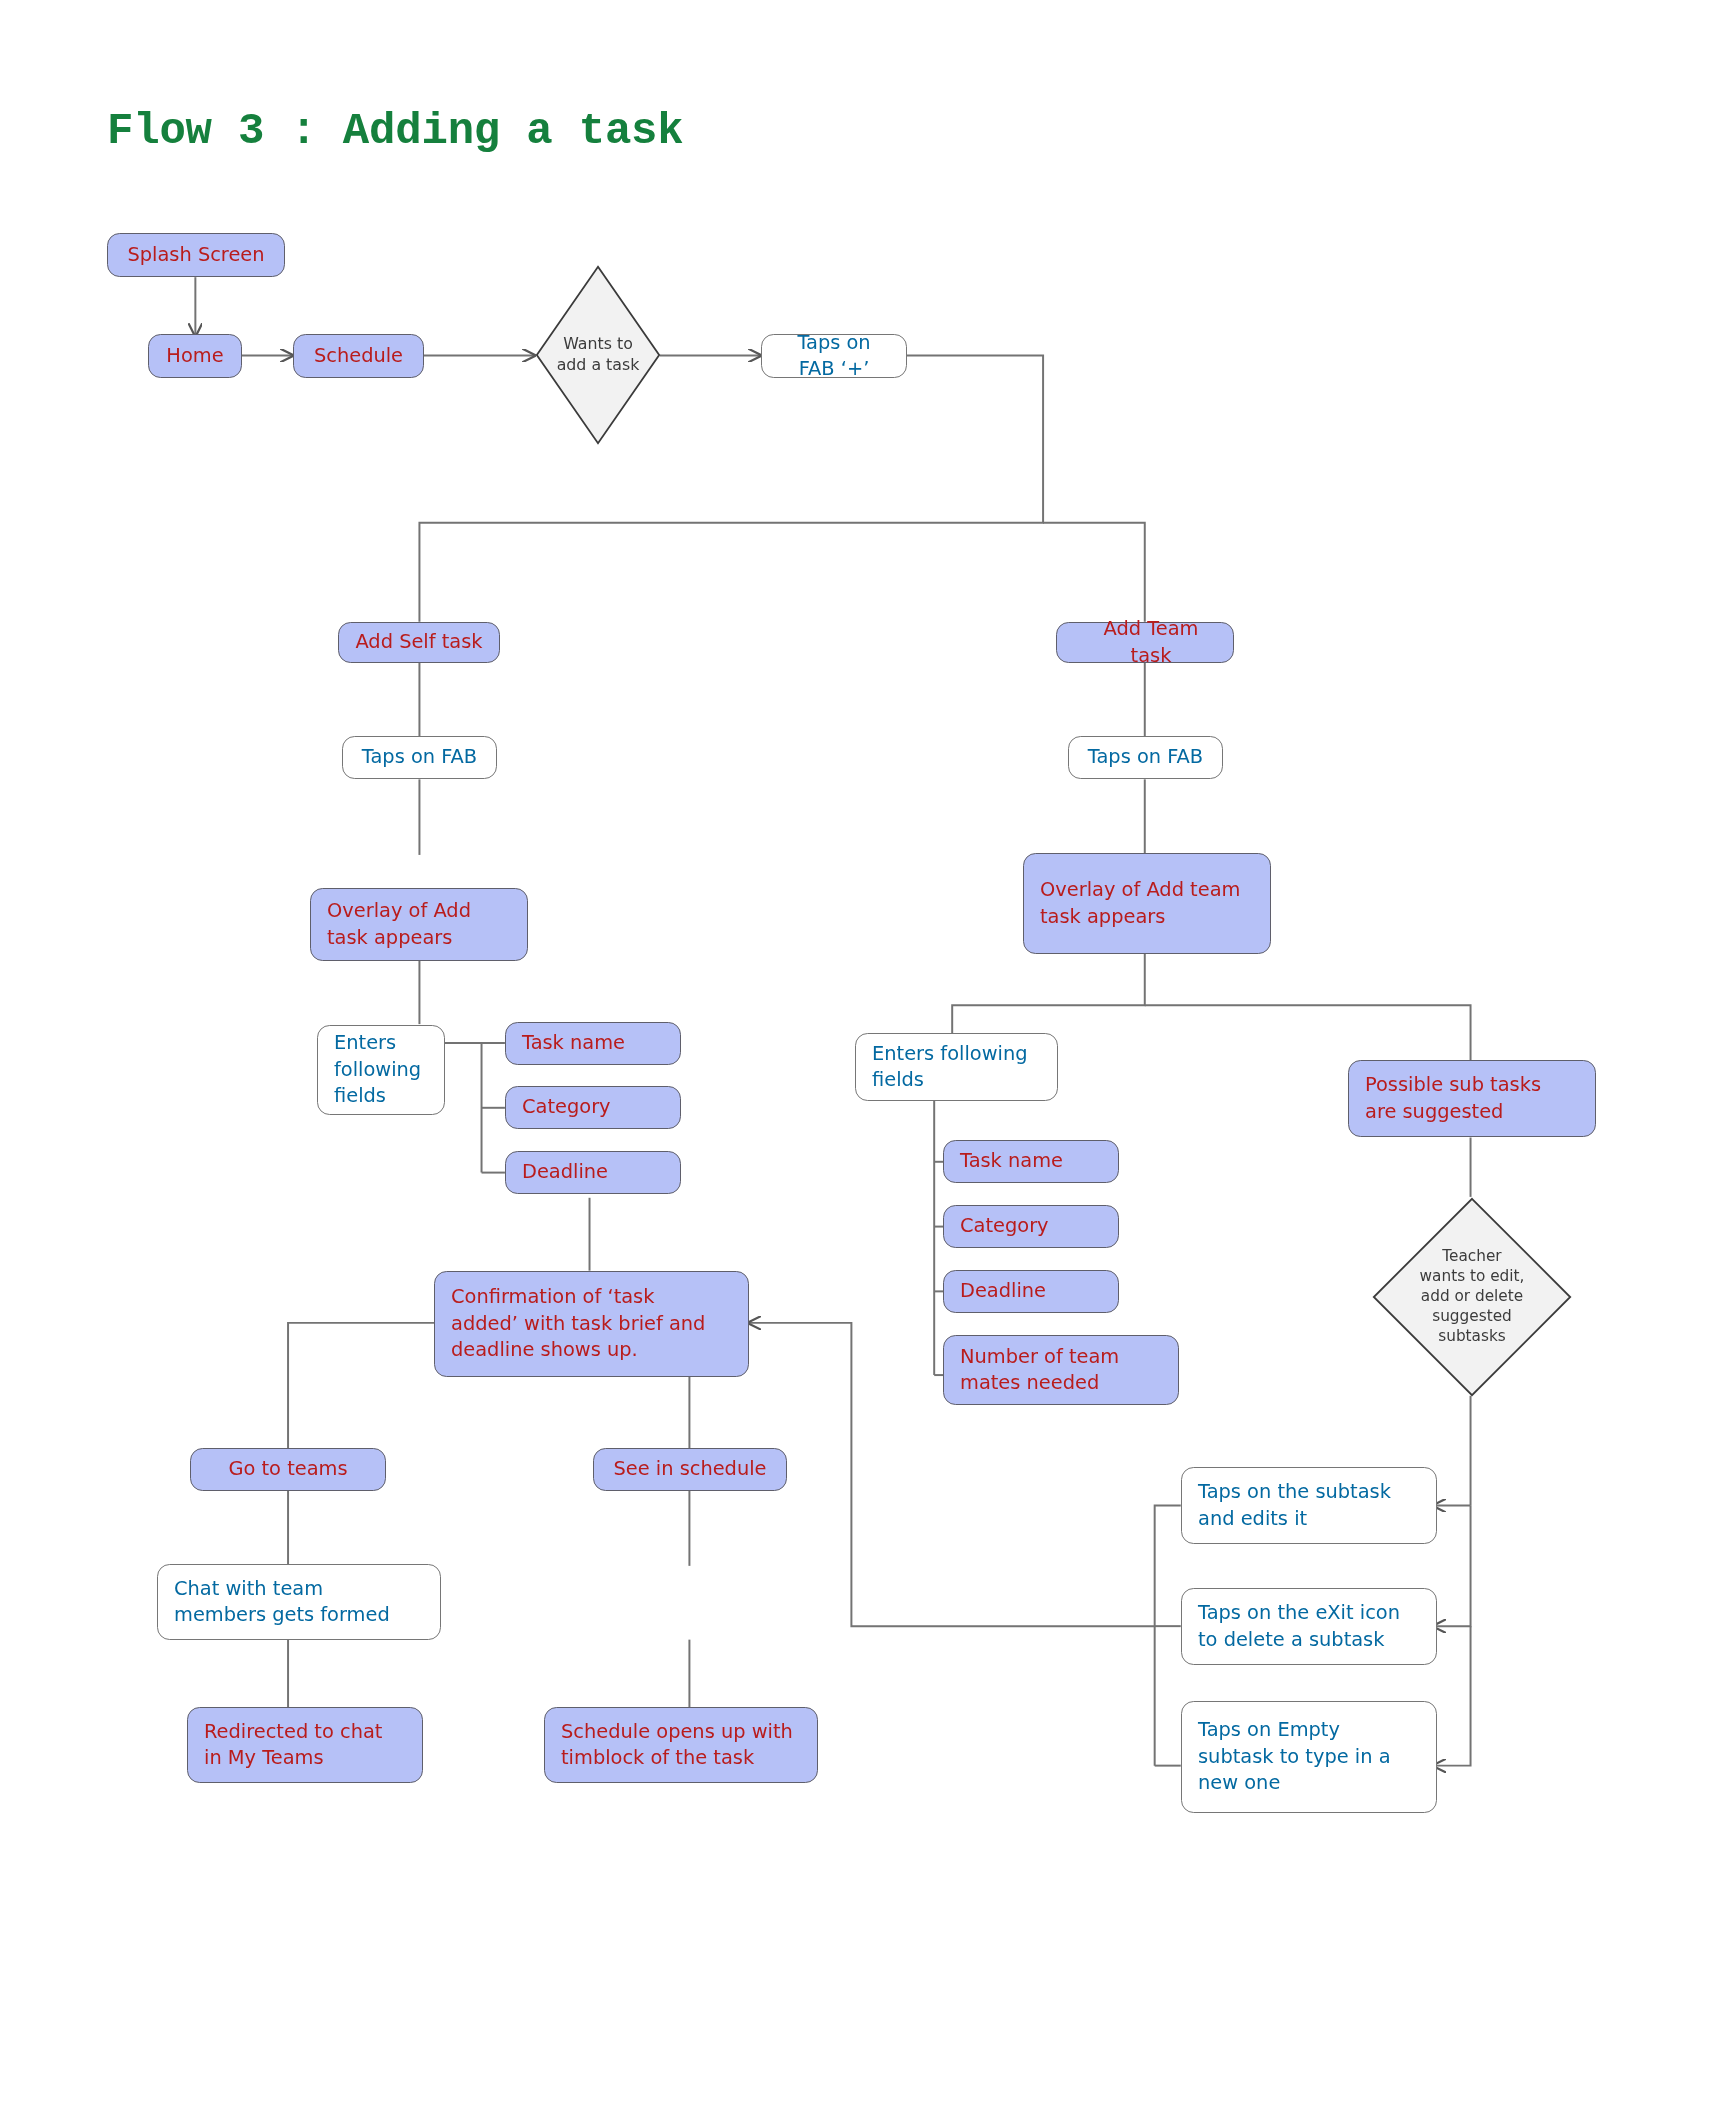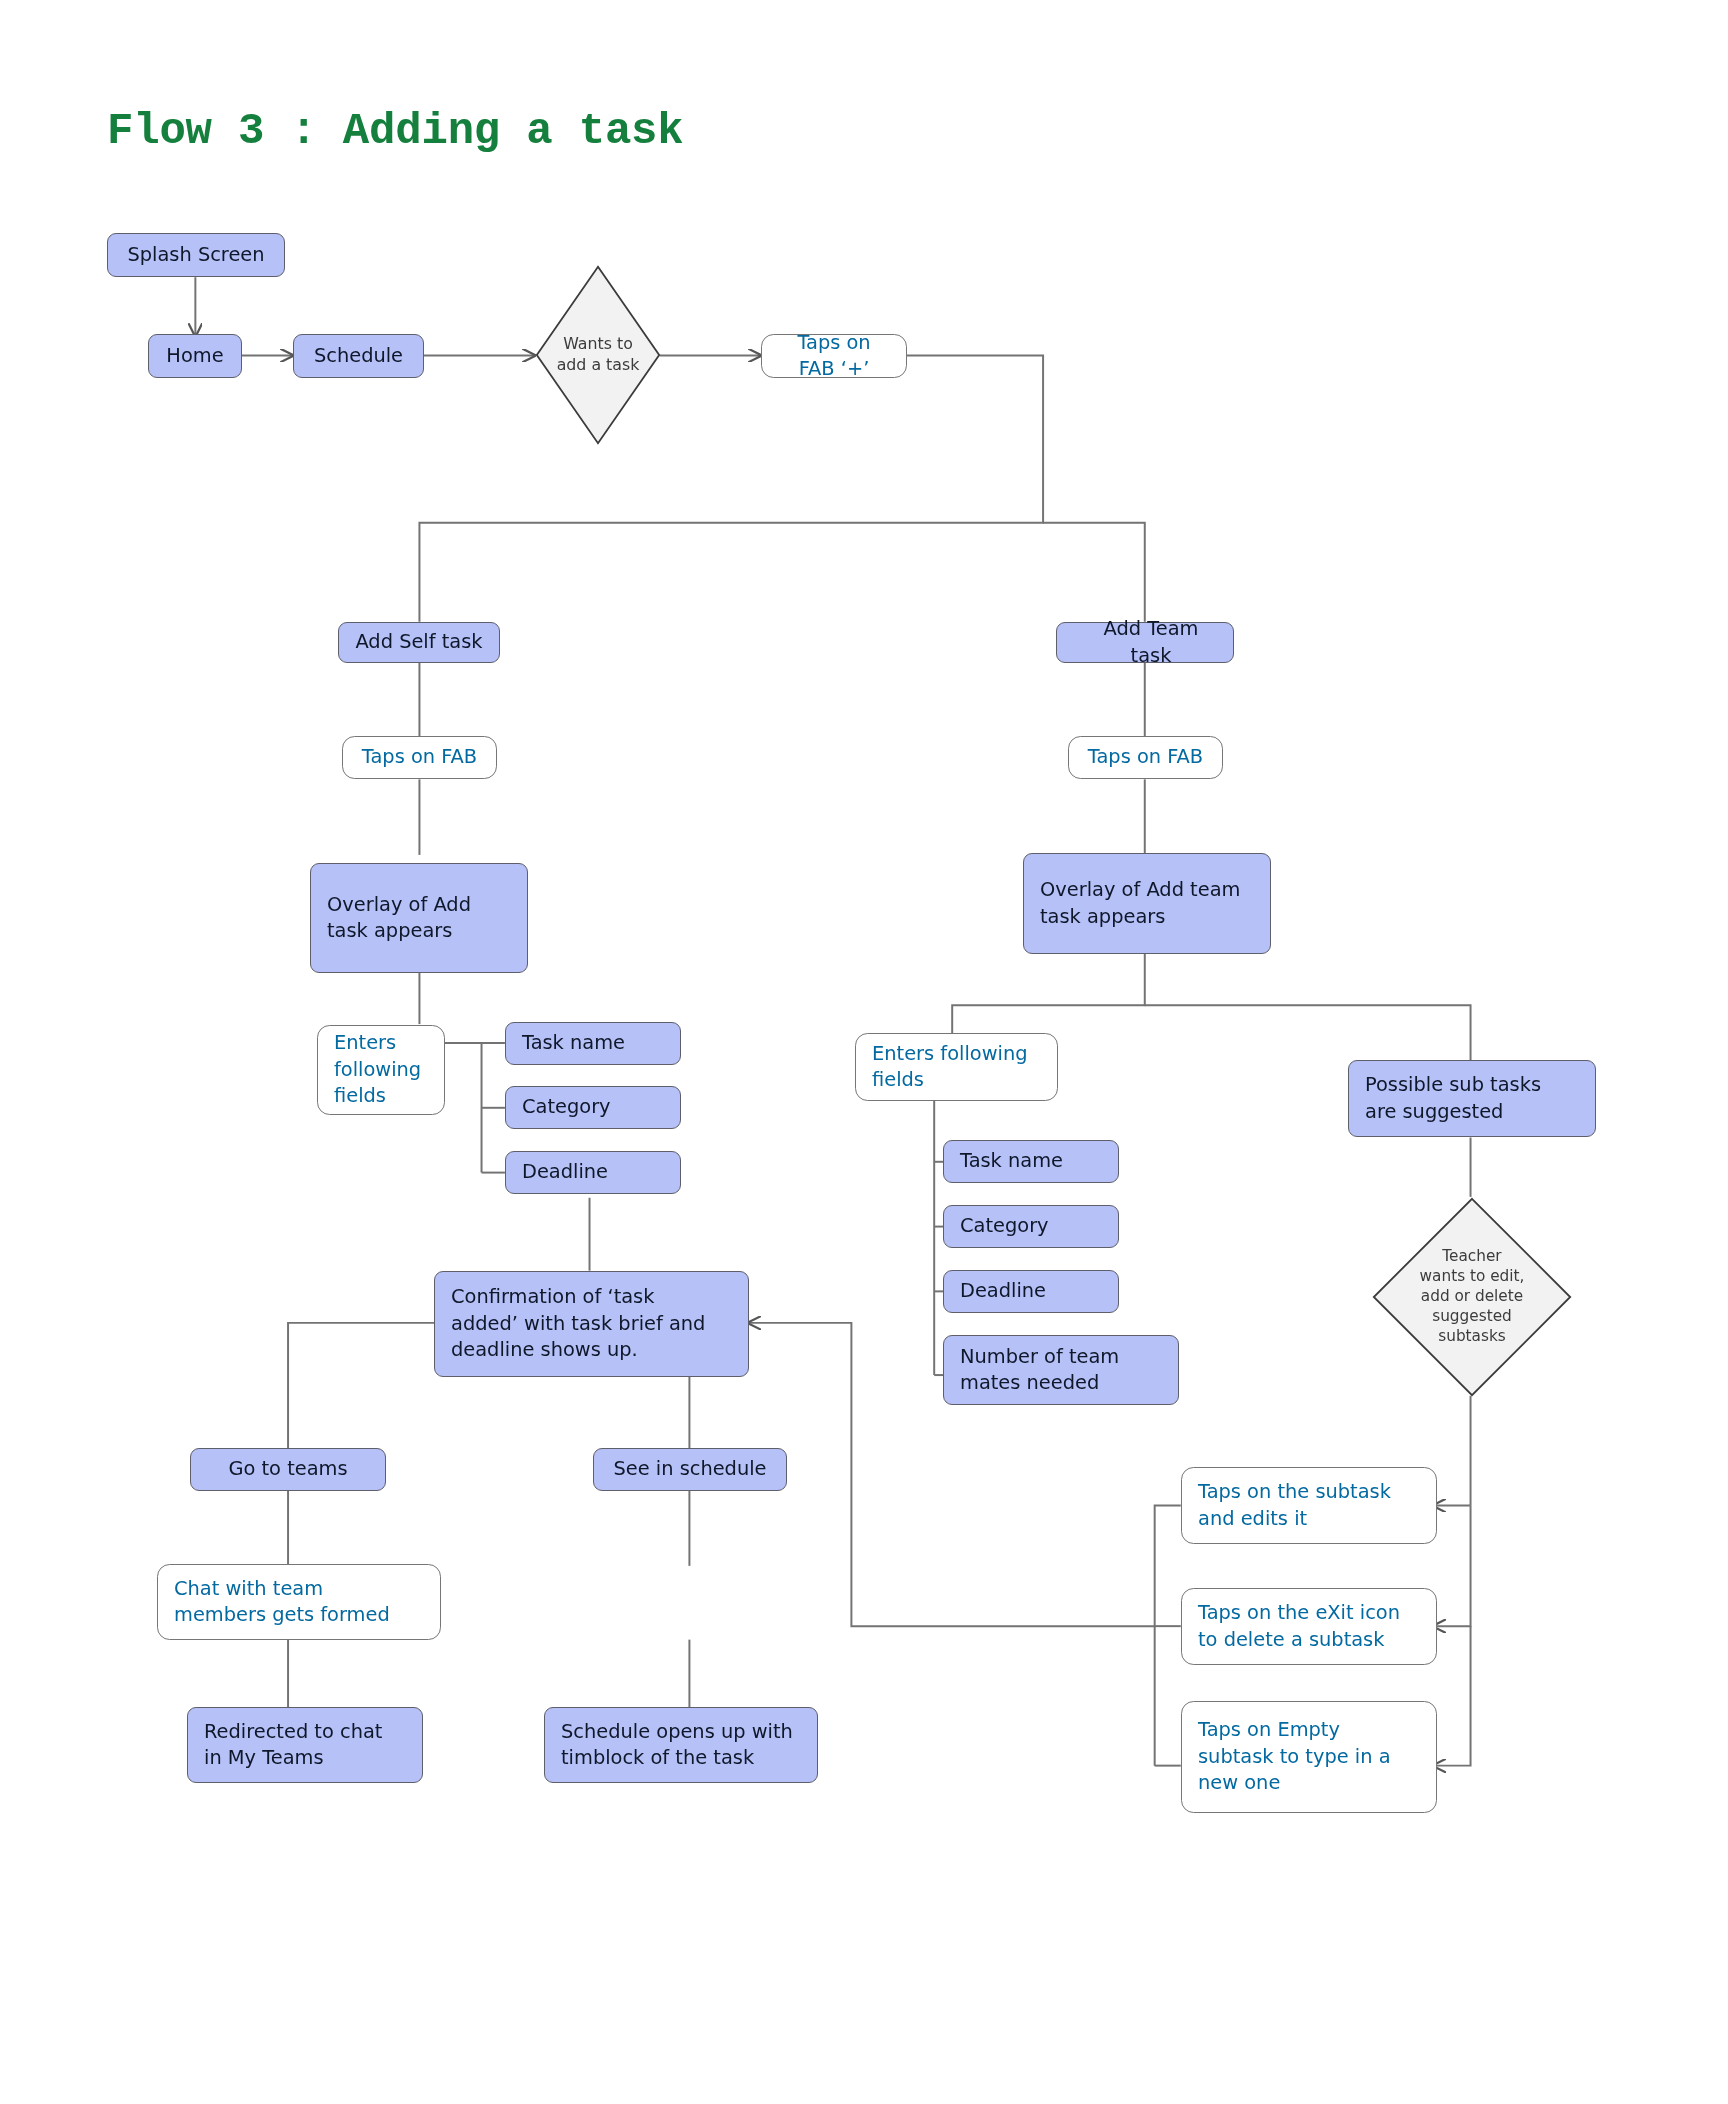--- a/index.html
+++ b/index.html
@@ -42,22 +42,21 @@
     border: 1.4px solid #6b6b6b;
     font-size: 19.4px;
     line-height: 1.36;
     color: #4a4a4a;
     padding: 0 16px;
     z-index: 2;
   }
   .node.blue {
     background: #b6c1f7;
     border-color: #5f5f6b;
-    color: #0f172a;
-    border-radius: 9px;
+    color: #b91c1c;
   }
   .node.white {
     background: #ffffff;
     border-color: #767676;
     color: #0369a1;
   }
   .node.center { justify-content: center; text-align: center; }
   .node.left   { justify-content: flex-start; text-align: left; }
   .node span { display: block; width: 100%; }
 
@@ -193,21 +192,21 @@
   </div>
 
   <div class="node white center" style="left:342px; top:736px; width:155px; height:43px;">
     <span>Taps on FAB</span>
   </div>
 
   <div class="node white center" style="left:1068px; top:736px; width:155px; height:43px;">
     <span>Taps on FAB</span>
   </div>
 
-  <div class="node blue left" style="left:310px; top:863px; width:218px; height:110px;">
+  <div class="node blue left" style="left:310px; top:888px; width:218px; height:73px;">
     <span style="white-space:pre-line;">Overlay of Add
 task appears</span>
   </div>
 
   <div class="node blue left" style="left:1023px; top:853px; width:248px; height:101px;">
     <span style="white-space:pre-line;">Overlay of Add team
 task appears</span>
   </div>
 
   <div class="node white left" style="left:317px; top:1025px; width:128px; height:90px;">

